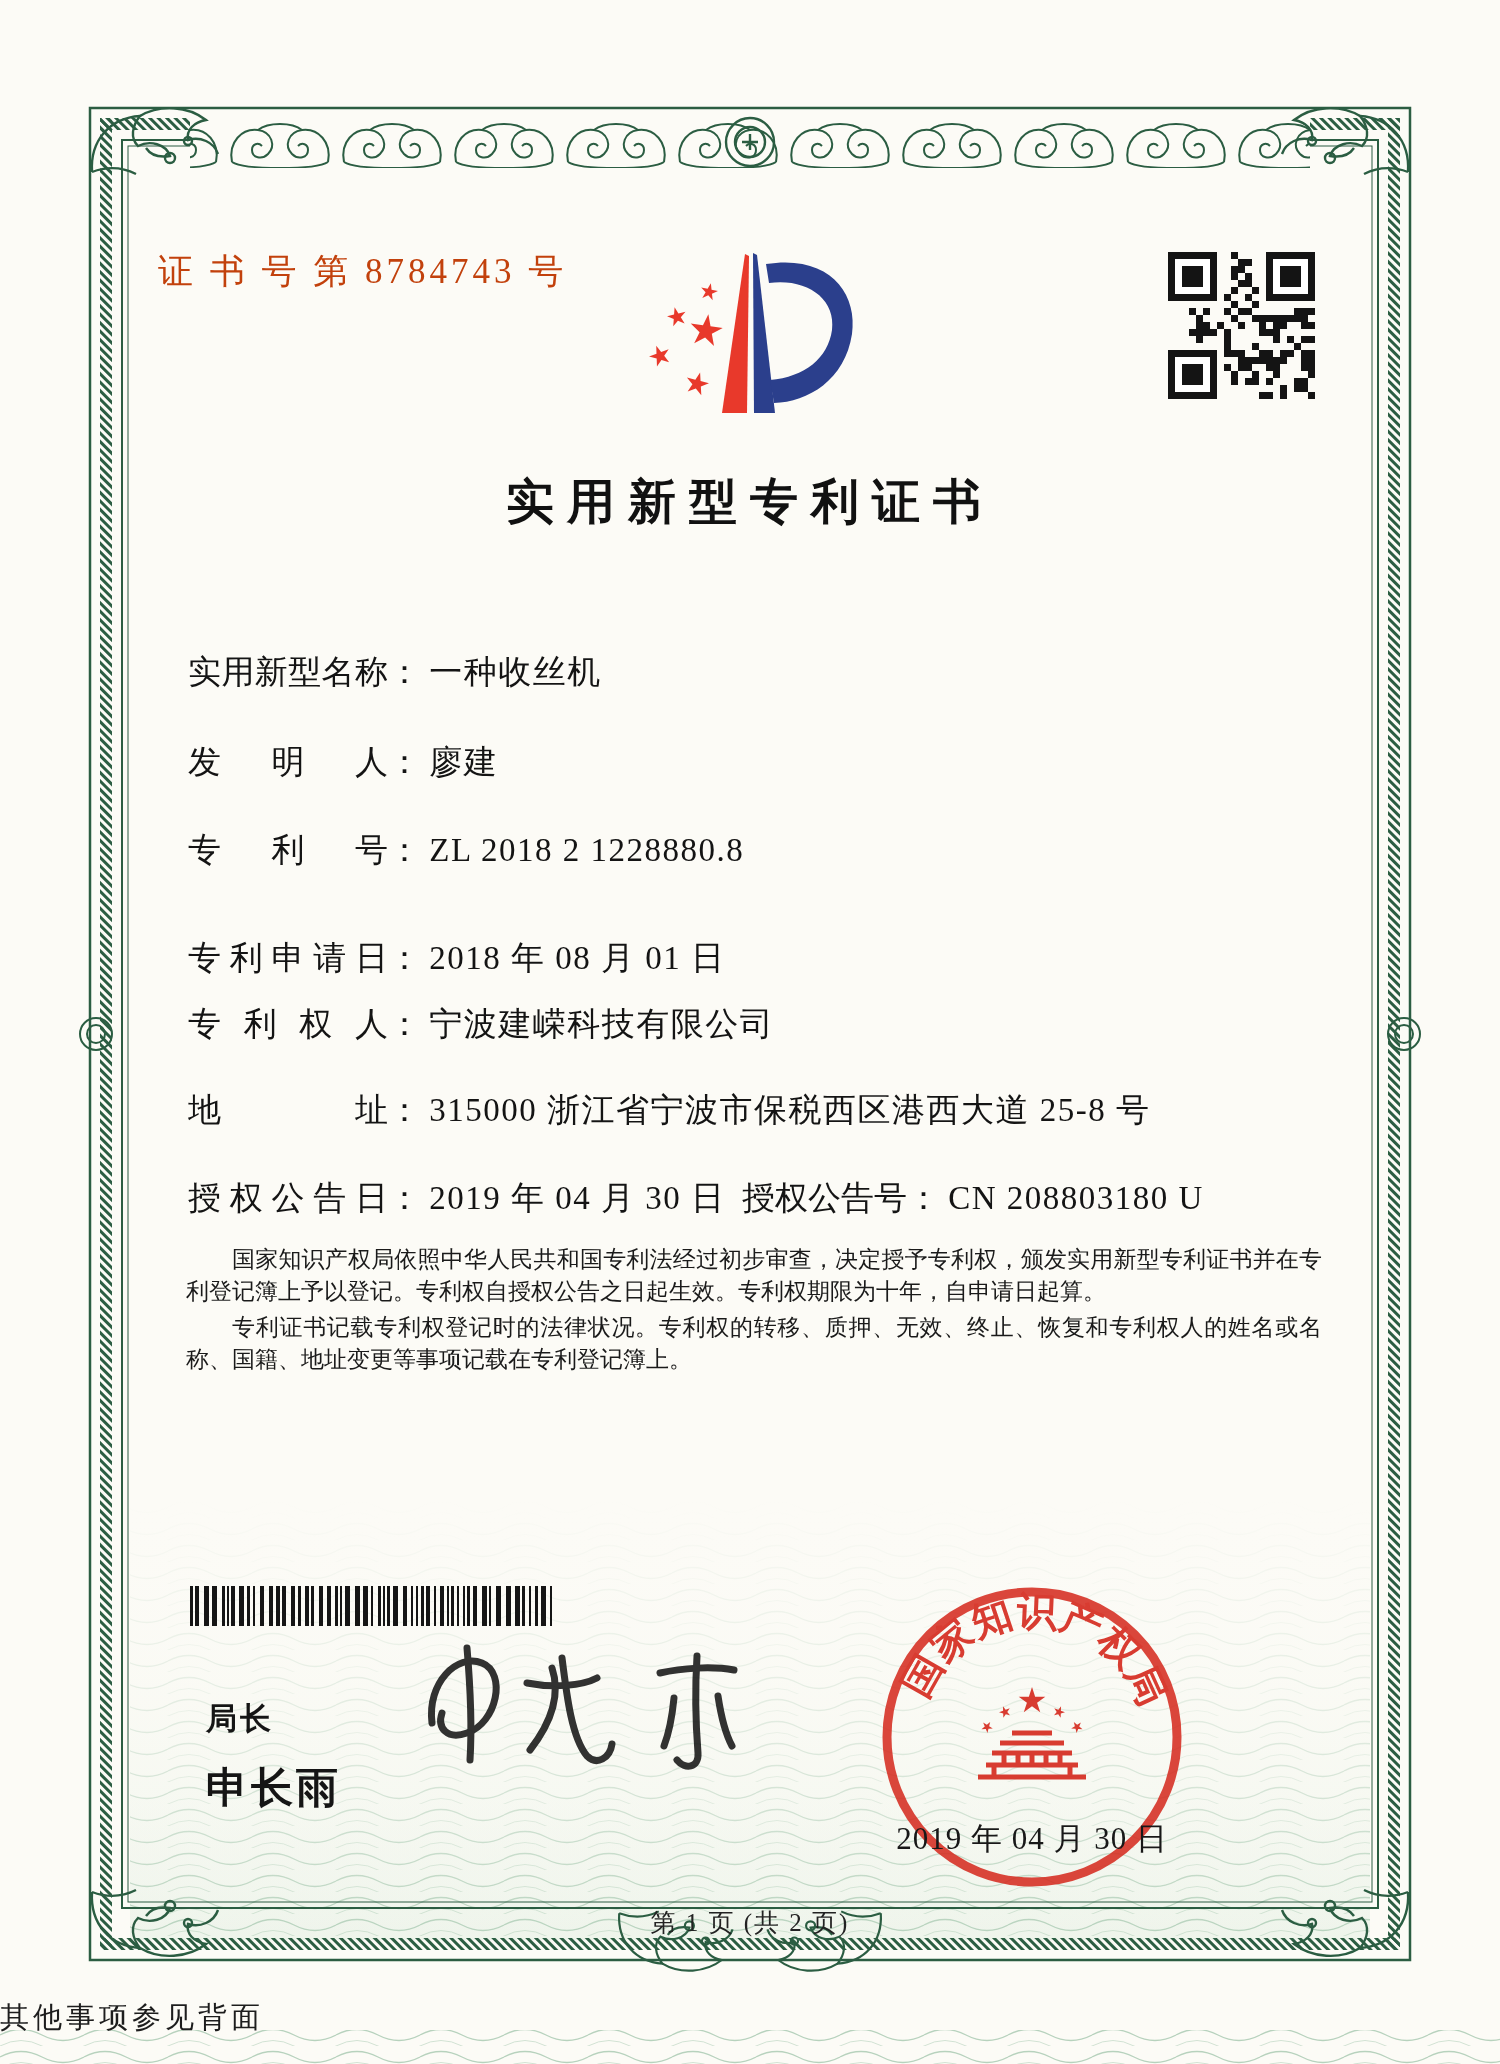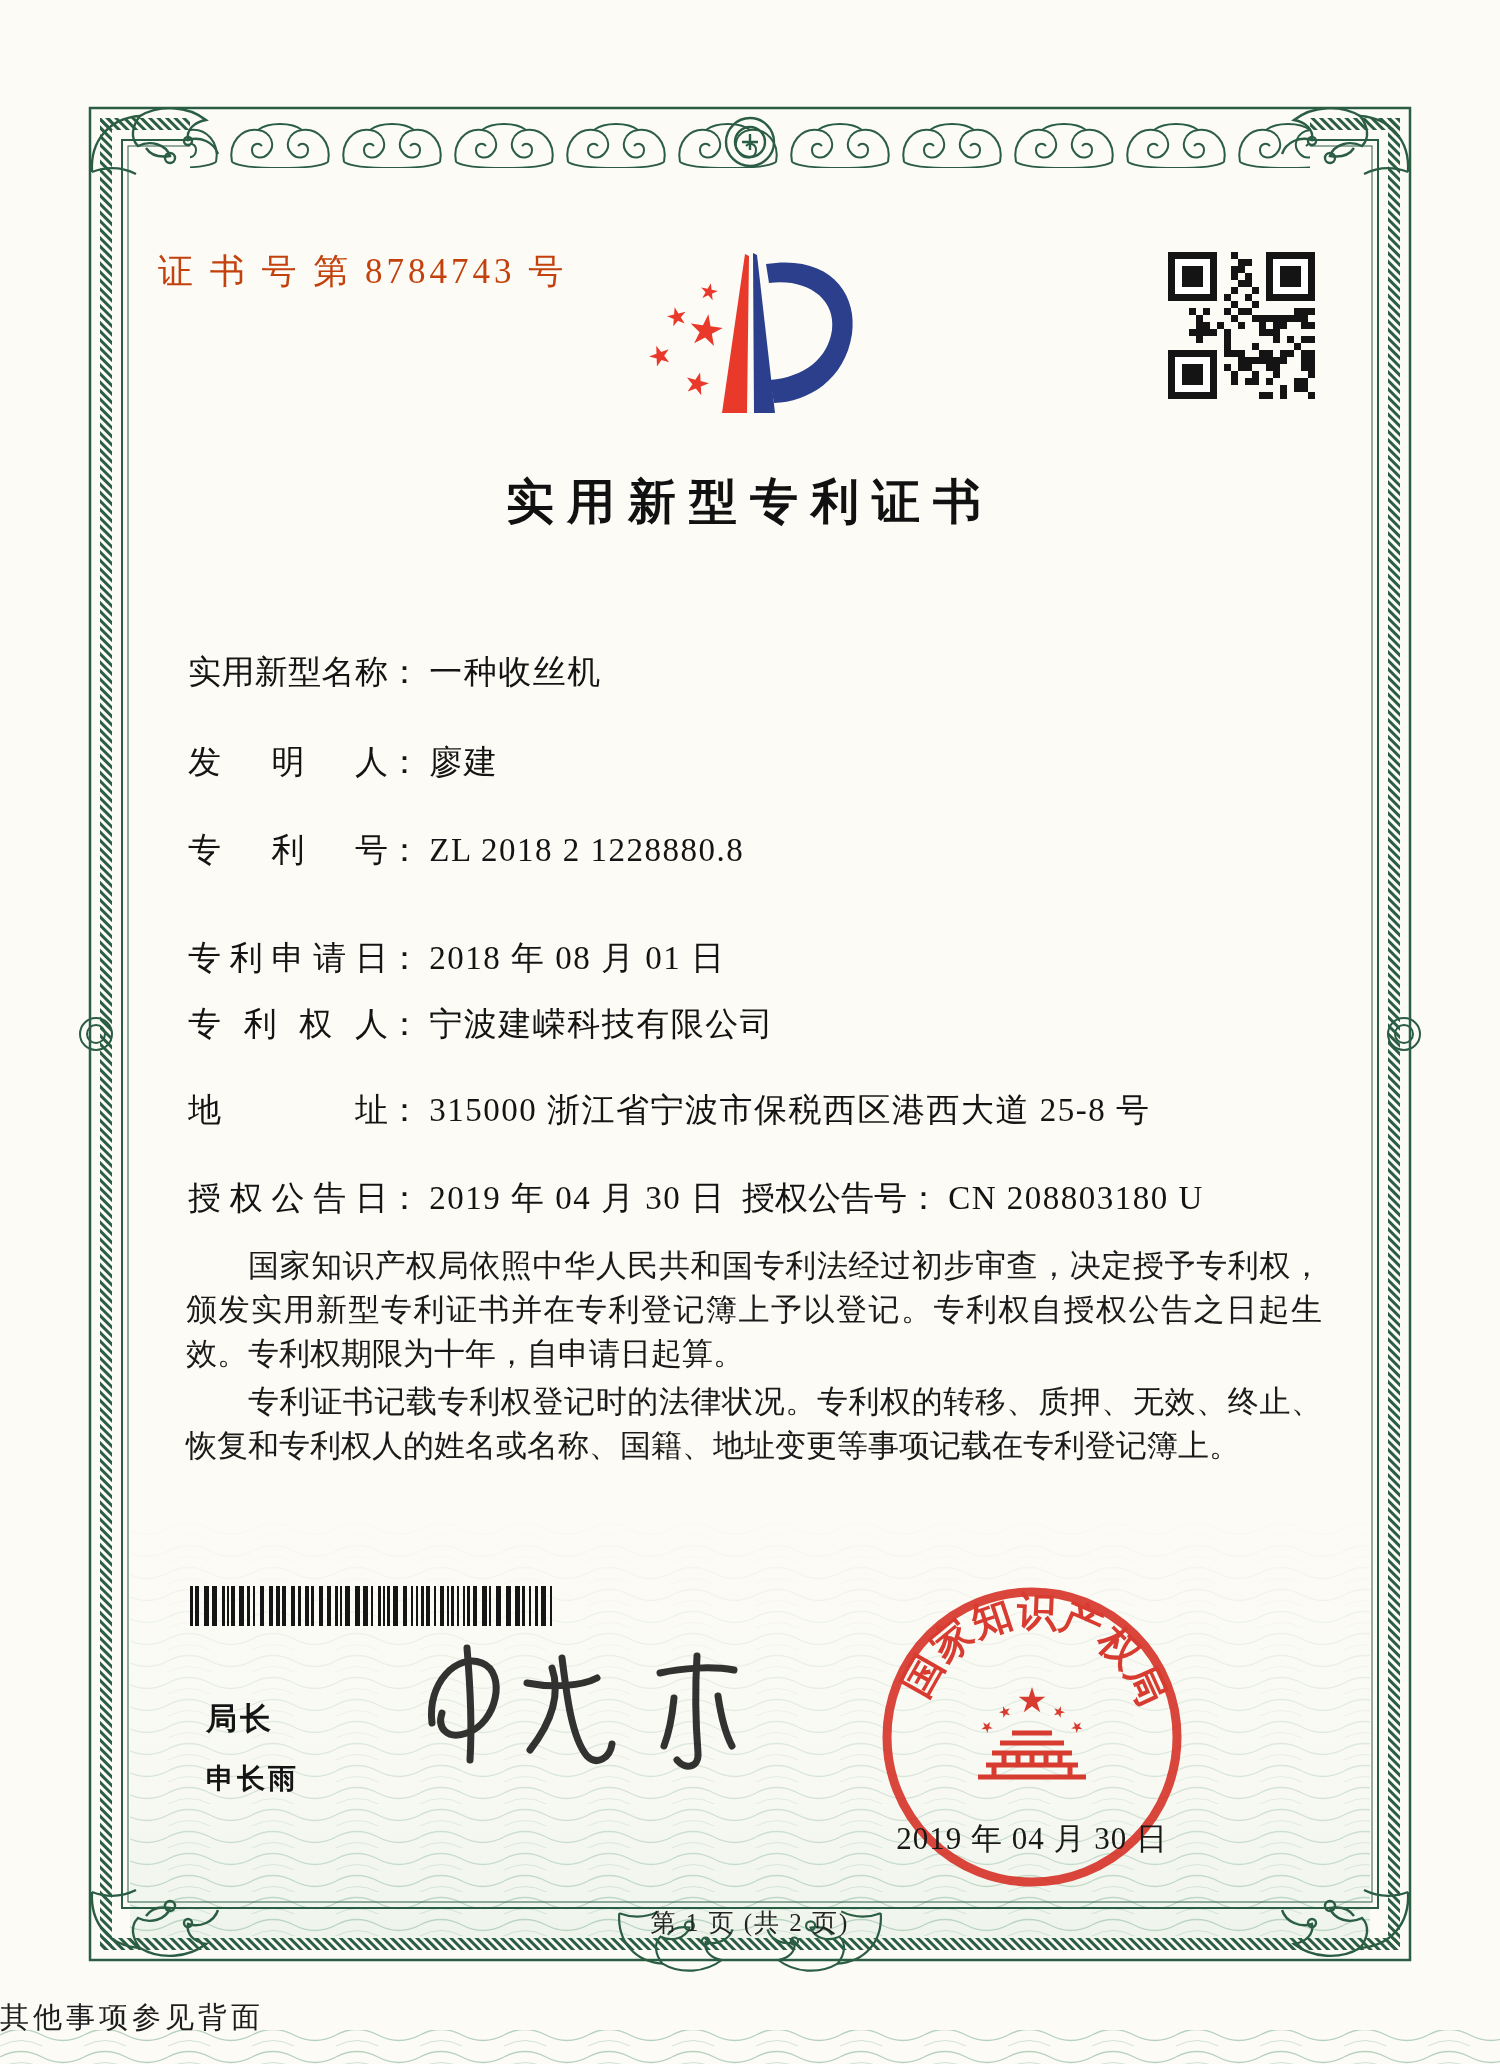--- a/index.html
+++ b/index.html
@@ -24,26 +24,26 @@
   .abs{position:absolute;z-index:2}
   #cert-no{left:158px;top:248px;font-size:35px;letter-spacing:4px;color:#c2410c;}
   #logo{left:648px;top:250px;}
   #qr{left:1168px;top:252px;}
   #title{left:0;top:470px;width:1500px;text-align:center;font-size:48px;font-weight:700;
          letter-spacing:13px;color:#111;}
   .field{left:188px;font-size:33px;color:#141414;white-space:nowrap;z-index:2;position:absolute;}
   .lab{display:inline-block;width:200px;text-align:justify;text-align-last:justify;vertical-align:bottom;}
   .lab2{display:inline-block;vertical-align:bottom;}
   .val{letter-spacing:1.5px;}
-  .paras{left:186px;top:1244px;width:1136px;font-size:31px;line-height:44px;color:#1a1a1a;
+  .paras{left:186px;top:1244px;width:1136px;font-size:23px;line-height:32px;color:#1a1a1a;
          text-align:justify;z-index:2;position:absolute;}
   .paras p{text-indent:2em;margin:0 0 4px 0;}
   #barcode{left:190px;top:1586px;z-index:2;}
   #director-label{left:206px;top:1698px;font-size:31px;font-family:var(--sans);font-weight:600;color:#151515;letter-spacing:3px;}
-  #director-name{left:206px;top:1760px;font-size:28px;font-family:Liberation Sans, sans-serif;font-weight:600;color:#151515;letter-spacing:3px;}
+  #director-name{left:206px;top:1760px;font-size:42px;font-family:Liberation Sans, sans-serif;font-weight:600;color:#151515;letter-spacing:3px;}
   #signature{left:412px;top:1628px;z-index:2;}
   #seal{left:872px;top:1577px;z-index:2;opacity:.9;}
   #seal-date{left:872px;top:1818px;width:320px;text-align:center;font-size:31px;color:#181818;z-index:3;letter-spacing:1px;}
   #page-indicator{left:0;top:1906px;width:1500px;text-align:center;font-size:25px;color:#222;z-index:2;letter-spacing:2px;}
   #back-note{left:0;top:1998px;width:1500px;font-size:29px;color:#1d1d1d;z-index:2;letter-spacing:4px;}
 </style>
 </head>
 <body>
 
 <div id="page">

